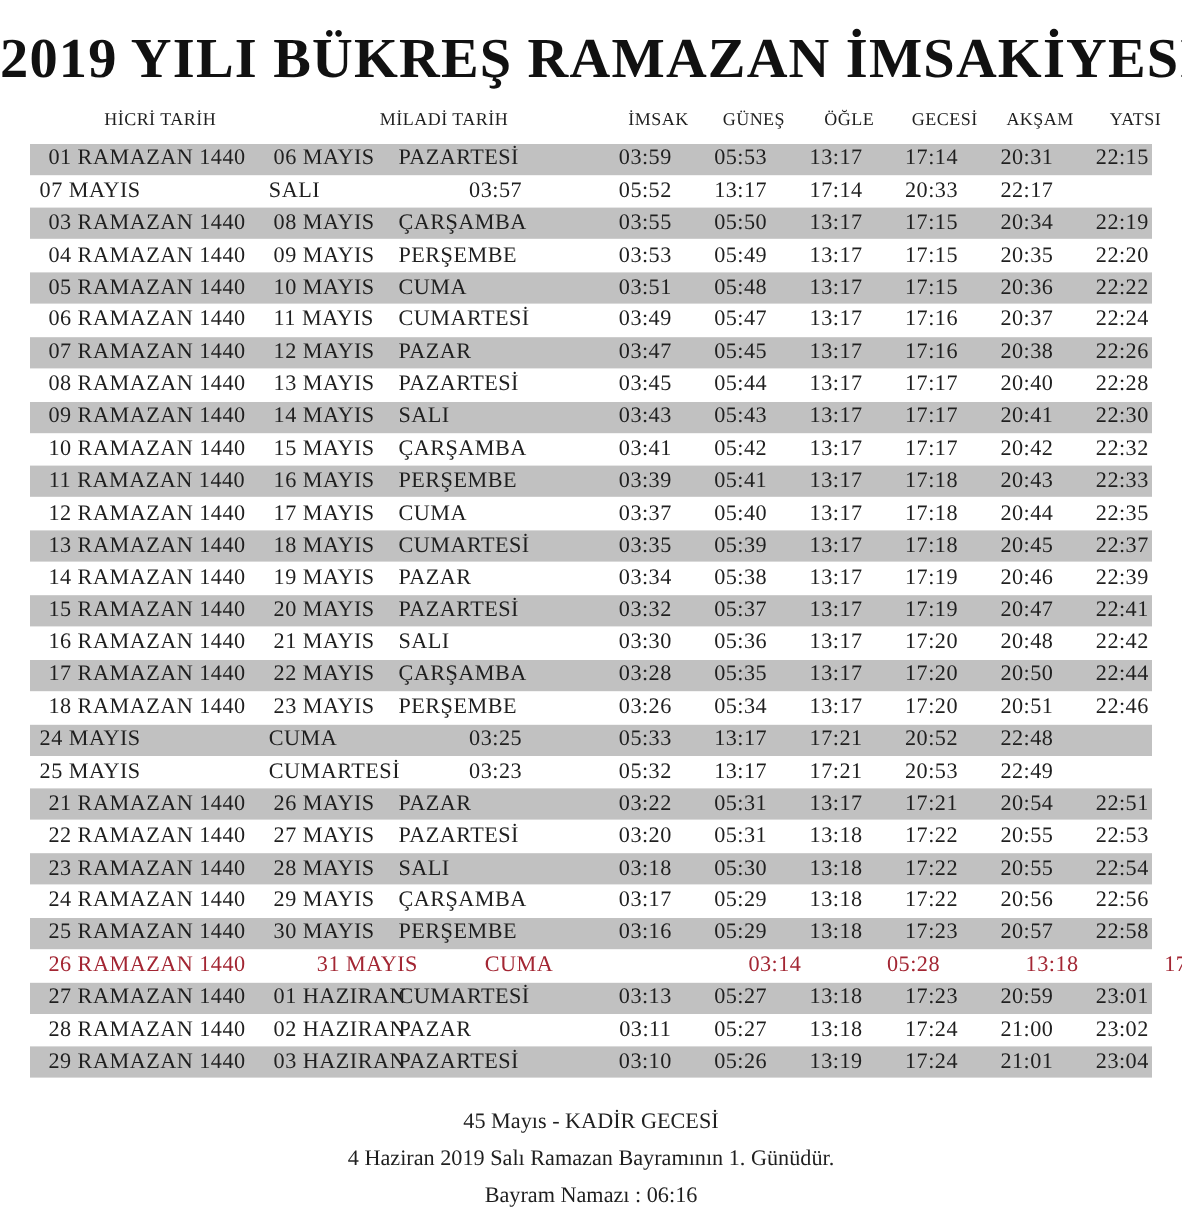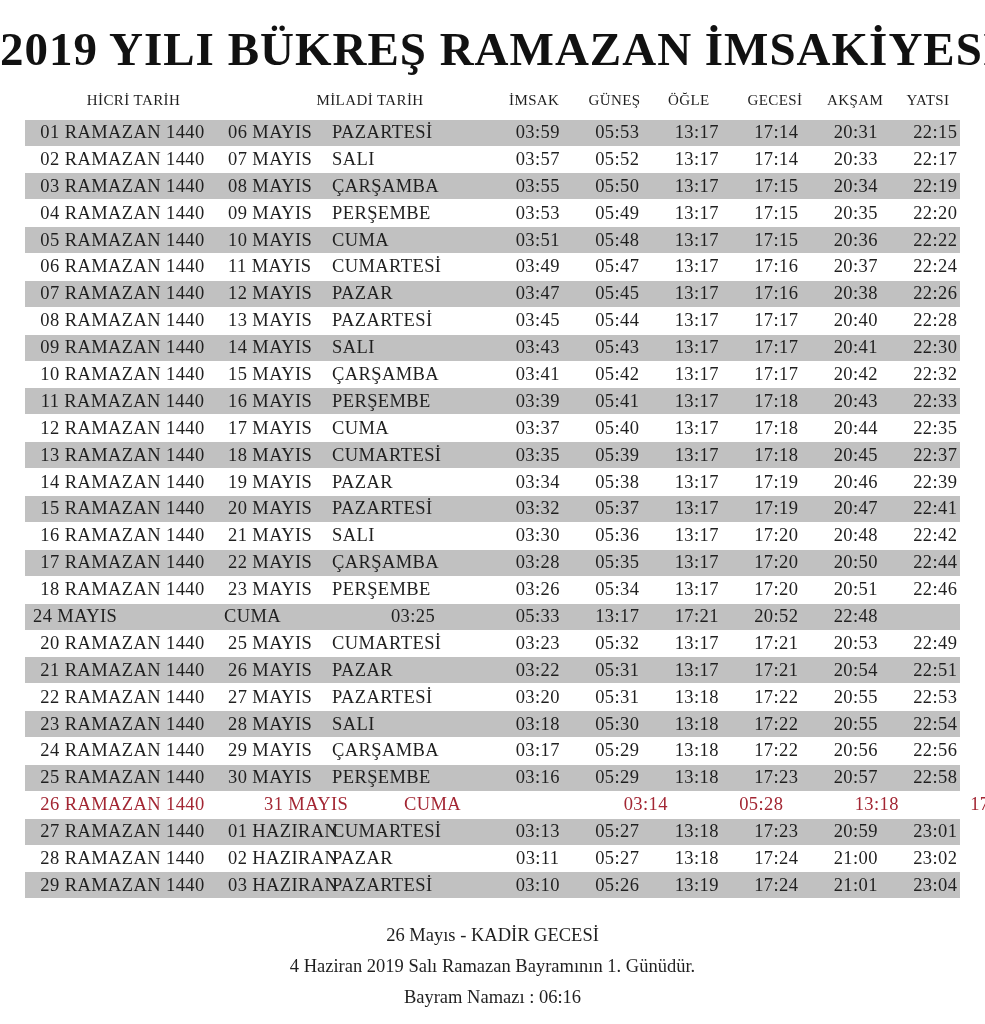--- a/index.html
+++ b/index.html
@@ -23,21 +23,21 @@
     display:grid;
     grid-template-columns:195px 108px 170px 79.5px 79.5px 79.5px 79.5px 79.5px 79.5px;
     align-items:center;
   }
   .table-header{
     position:absolute;top:88px;left:36px;width:951px;height:24px;
     font-size:15px;letter-spacing:0.4px;font-weight:normal;
   }
   .table-header .h-hicri{text-align:center;}
   .table-header .h-miladi{grid-column:2 / 4;text-align:center;}
-  .table-header .h-time{}
+  .table-header .h-time{text-align:center;}
   .table-body{
     position:absolute;top:119px;left:25px;width:951px;
   }
   .row{
     position:relative;height:26.9px;font-size:18.5px;letter-spacing:0.4px;font-family:Liberation Serif, serif;
   }
   .row::before{
     content:"";position:absolute;left:0;top:0.5px;width:935px;height:26px;
     background:transparent;z-index:0;
   }
@@ -76,21 +76,20 @@
     <span class="cell-date">06 MAYIS</span>
     <span class="cell-weekday">PAZARTESİ</span>
     <span class="cell-time">03:59</span>
     <span class="cell-time">05:53</span>
     <span class="cell-time">13:17</span>
     <span class="cell-time">17:14</span>
     <span class="cell-time">20:31</span>
     <span class="cell-time">22:15</span>
   </div>
     <div class="row grid">
-    <span class="cell-hicri">02 RAMAZAN 1440</span>
     <span class="cell-date">07 MAYIS</span>
     <span class="cell-weekday">SALI</span>
     <span class="cell-time">03:57</span>
     <span class="cell-time">05:52</span>
     <span class="cell-time">13:17</span>
     <span class="cell-time">17:14</span>
     <span class="cell-time">20:33</span>
     <span class="cell-time">22:17</span>
   </div>
     <div class="row grid shaded">
@@ -273,21 +272,20 @@
     <span class="cell-date">24 MAYIS</span>
     <span class="cell-weekday">CUMA</span>
     <span class="cell-time">03:25</span>
     <span class="cell-time">05:33</span>
     <span class="cell-time">13:17</span>
     <span class="cell-time">17:21</span>
     <span class="cell-time">20:52</span>
     <span class="cell-time">22:48</span>
   </div>
     <div class="row grid">
-    <span class="cell-hicri">20 RAMAZAN 1440</span>
     <span class="cell-date">25 MAYIS</span>
     <span class="cell-weekday">CUMARTESİ</span>
     <span class="cell-time">03:23</span>
     <span class="cell-time">05:32</span>
     <span class="cell-time">13:17</span>
     <span class="cell-time">17:21</span>
     <span class="cell-time">20:53</span>
     <span class="cell-time">22:49</span>
   </div>
     <div class="row grid shaded">
@@ -385,16 +383,16 @@
     <span class="cell-time">03:10</span>
     <span class="cell-time">05:26</span>
     <span class="cell-time">13:19</span>
     <span class="cell-time">17:24</span>
     <span class="cell-time">21:01</span>
     <span class="cell-time">23:04</span>
   </div>
   </div>
 
 <div class="footer">
-  <div>26 Mayıs - KADİR GECESİ</div>
+  <div>45 Mayıs - KADİR GECESİ</div>
   <div>4 Haziran 2019 Salı Ramazan Bayramının 1. Günüdür.</div>
   <div>Bayram Namazı : 06:16</div>
 </div>
 
 </body></html>

